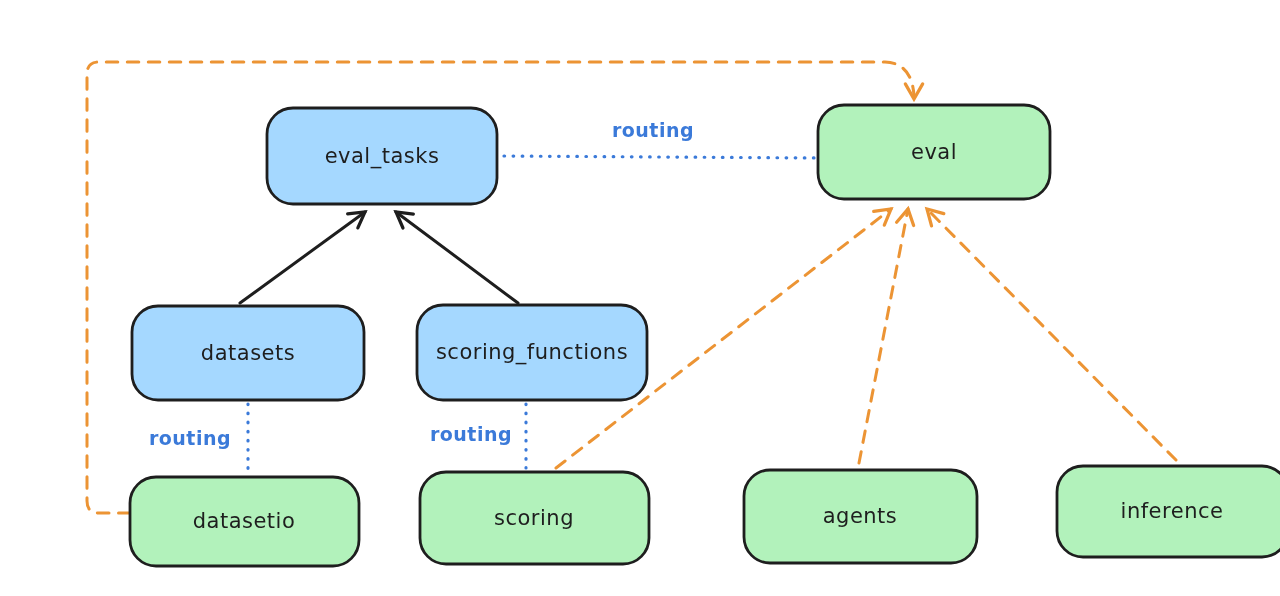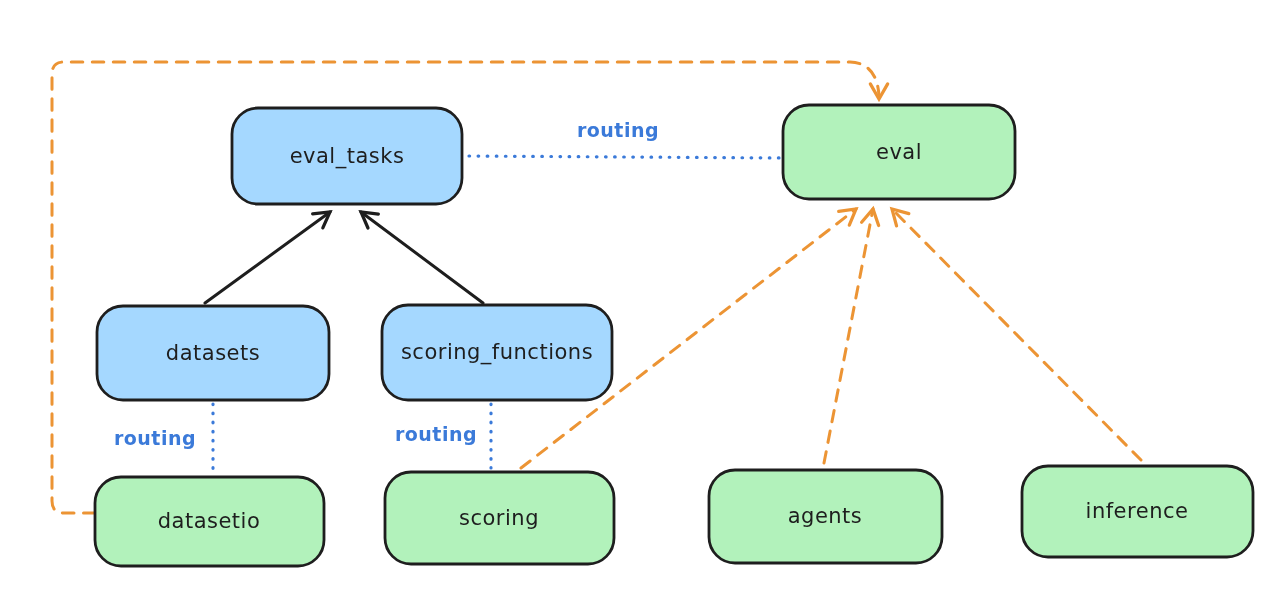--- a/index.html
+++ b/index.html
@@ -4,21 +4,21 @@
 <style>
   html, body {
     margin: 0;
     padding: 0;
     background: #ffffff;
     width: 1280px;
     height: 596px;
     overflow: hidden;
     font-family: "DejaVu Sans", sans-serif;
   }
-  .canvas-wrap { width: 1112px; height: 596px; }
+  .canvas-wrap { width: 1112px; height: 596px; margin-left: 35px; }
   svg { display: block; }
 
   .node-rect {
     stroke: var(--node-stroke, #1e1e1e);
     stroke-width: 2.8;
   }
   .node-blue  { fill: var(--node-blue-fill, #a5d8ff); }
   .node-green { fill: var(--node-green-fill, #b2f2bb); }
 
   .node-label {

